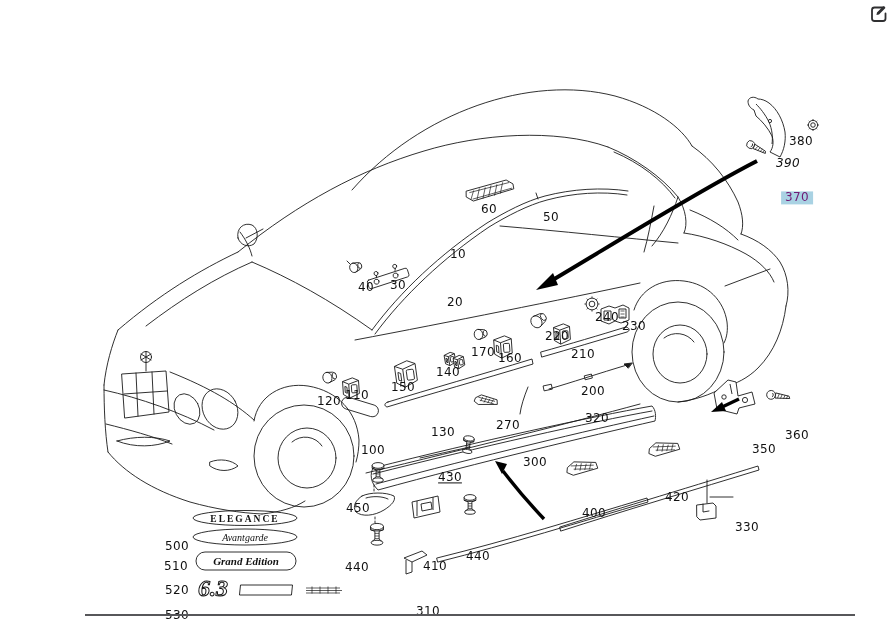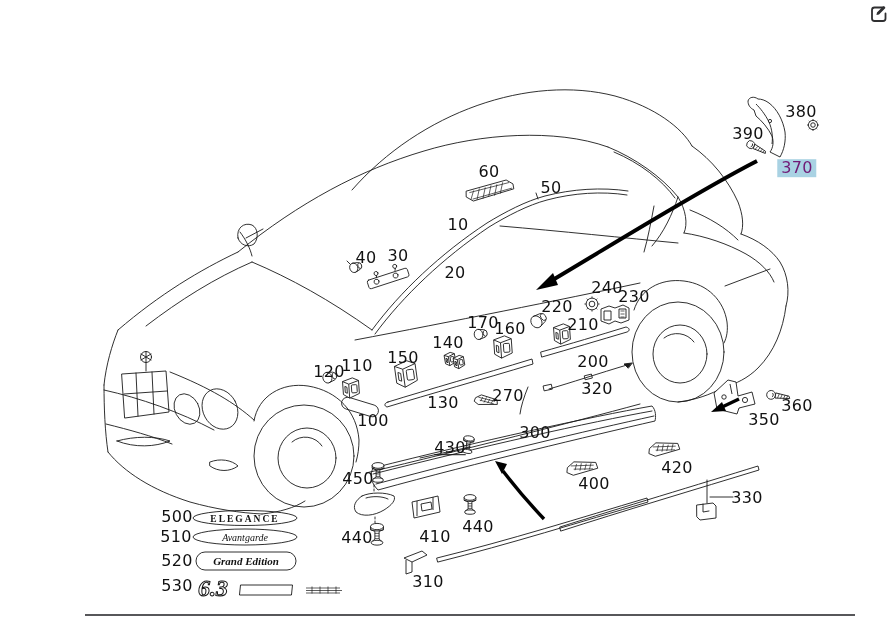--- a/index.html
+++ b/index.html
@@ -1,22 +1,22 @@
 <!DOCTYPE html>
 <html><head>
 <meta charset="utf-8">
 <style>
   html,body{margin:0;padding:0;background:#ffffff;}
   .stage{position:relative;width:895px;height:633px;background:#fff;overflow:hidden;
          font-family:"DejaVu Sans","Liberation Sans",sans-serif;}
   .stage svg.art{position:absolute;left:0;top:0;}
   #labels-layer{position:absolute;left:0;top:0;width:100%;height:100%;}
   .part-label{position:absolute;transform:translate(-50%,-50%);
-      font-size:16px;line-height:1.1;color:#111111;letter-spacing:.3px;
-      white-space:nowrap;cursor:pointer;}
+      font-size:12px;line-height:1.1;color:#111111;letter-spacing:.3px;
+      white-space:nowrap;cursor:pointer;margin-top:30px;}
   .part-label.hl{background:#a9d2e3;color:#701a75;padding:0 4px;}
   .edit-btn{position:absolute;top:4px;right:6px;width:20px;height:20px;cursor:pointer;}
   .footer-rule{position:absolute;left:85px;top:614px;width:770px;height:2px;background:#57575a;}
   .art path,.art rect,.art ellipse,.art circle{vector-effect:non-scaling-stroke;}
 </style>
 </head>
 <body>
 
 <div class="stage">
 
@@ -244,21 +244,21 @@
       </g>
     </g>
   </svg>
 
   <div id="labels-layer">
       <span class="part-label" style="left: 458px; top: 225px;">10</span>
       <span class="part-label" style="left: 455px; top: 273px;">20</span>
       <span class="part-label" style="left: 398px; top: 256px;">30</span>
       <span class="part-label" style="left: 366px; top: 258px;">40</span>
       <span class="part-label" style="left: 551px; top: 188px;">50</span>
-      <span class="part-label" style="left: 489px; top: 172px;">60</span>
+      <span class="part-label" style="left: 489px; top: 180px;">60</span>
       <span class="part-label" style="left: 373px; top: 421px;">100</span>
       <span class="part-label" style="left: 357px; top: 366px;">110</span>
       <span class="part-label" style="left: 329px; top: 372px;">120</span>
       <span class="part-label" style="left: 443px; top: 403px;">130</span>
       <span class="part-label" style="left: 448px; top: 343px;">140</span>
       <span class="part-label" style="left: 403px; top: 358px;">150</span>
       <span class="part-label" style="left: 510px; top: 329px;">160</span>
       <span class="part-label" style="left: 483px; top: 323px;">170</span>
       <span class="part-label" style="left: 508px; top: 396px;">270</span>
       <span class="part-label" style="left: 593px; top: 362px;">200</span>
@@ -267,21 +267,21 @@
       <span class="part-label" style="left: 634px; top: 297px;">230</span>
       <span class="part-label" style="left: 607px; top: 288px;">240</span>
       <span class="part-label" style="left: 535px; top: 433px;">300</span>
       <span class="part-label" style="left: 428px; top: 582px;">310</span>
       <span class="part-label" style="left: 597px; top: 389px;">320</span>
       <span class="part-label" style="left: 747px; top: 498px;">330</span>
       <span class="part-label" style="left: 764px; top: 420px;">350</span>
       <span class="part-label" style="left: 797px; top: 406px;">360</span>
       <span class="part-label hl" style="left: 797px; top: 168px;">370</span>
       <span class="part-label" style="left: 801px; top: 112px;">380</span>
-      <span class="part-label" style="left: 748px; top: 134px;">390</span>
+      <span class="part-label" style="left: 788px; top: 134px; font-style: italic;">390</span>
       <span class="part-label" style="left: 594px; top: 484px;">400</span>
       <span class="part-label" style="left: 435px; top: 537px;">410</span>
       <span class="part-label" style="left: 677px; top: 468px;">420</span>
       <span class="part-label" style="left: 450px; top: 448px; text-decoration: underline;">430</span>
       <span class="part-label" style="left: 357px; top: 538px;">440</span>
       <span class="part-label" style="left: 478px; top: 527px;">440</span>
       <span class="part-label" style="left: 358px; top: 479px;">450</span>
       <span class="part-label" style="left: 177px; top: 517px;">500</span>
       <span class="part-label" style="left: 176px; top: 537px;">510</span>
       <span class="part-label" style="left: 177px; top: 561px;">520</span>

